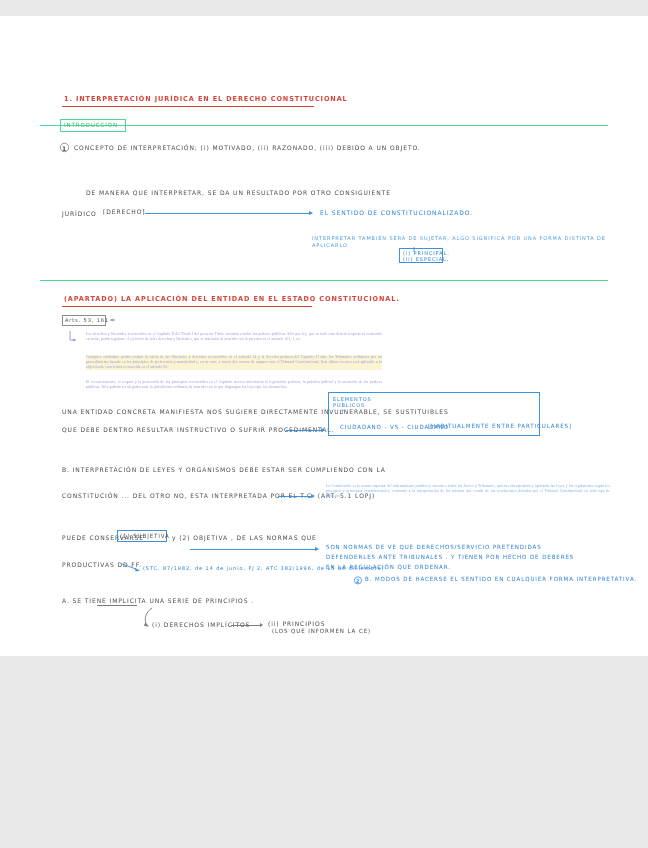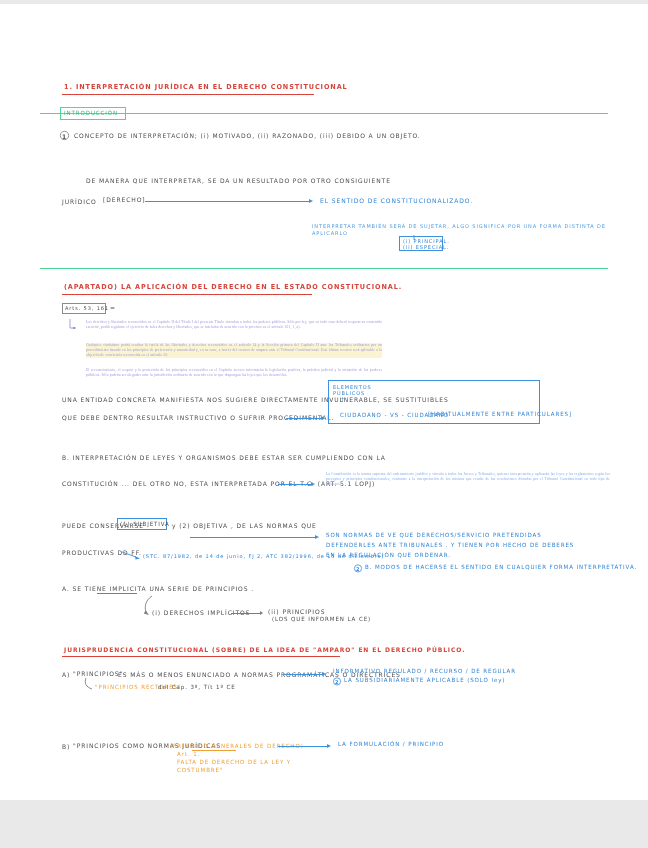--- a/index.html
+++ b/index.html
@@ -1,24 +1,24 @@
 <!DOCTYPE html>
 <html><head>
 <meta charset="utf-8">
 <title>Handwritten study notes page</title>
 <style>
   html,body{margin:0;padding:0;background:#e9e9ea;}
   body{font-family:"Liberation Sans",sans-serif;}
 
   .page{
     position:relative;
-    width:648px;height:796px;
+    width:648px;height:640px;
     background:#ffffff;
     overflow:hidden;
-    margin:4px auto;
+    margin:16px auto;
   }
 
   
   .hw{
     position:absolute;
     font-family:"DejaVu Sans",sans-serif;
     white-space:pre;
     letter-spacing:.9px;
     transform:scaleY(1.04);
     -webkit-font-smoothing:antialiased;
@@ -103,21 +103,21 @@
 
   <svg class="ov">
     <path d="M414 231 L414 236" stroke="#3d92de" stroke-width="0.9" fill="none"></path>
   </svg>
   <div class="box box-blue" style="left:399px;top:232px;width:44px;height:15px;"></div>
   <div class="hw t5 ink-blue blur" style="left:403px;top:234px;">(i) PRINCIPAL.</div>
   <div class="hw t5 ink-blue blur" style="left:403px;top:240px;">(ii) ESPECIAL.</div>
 
   <div class="rule grn-rule" style="left:40px;top:264px;width:568px;"></div>
 
-  <div class="hw t65 ink-red blur" style="left:64px;top:279px;font-weight:bold;">(APARTADO) LA APLICACIÓN DEL DERECHO EN EL ESTADO CONSTITUCIONAL.</div>
+  <div class="hw t65 ink-red blur" style="left:64px;top:279px;font-weight:bold;">(APARTADO) LA APLICACIÓN DEL ENTIDAD EN EL ESTADO CONSTITUCIONAL.</div>
   <div class="rule red-ul" style="left:62px;top:290px;width:250px;"></div>
 
   <div class="box box-dark" style="left:62px;top:299px;width:44px;height:11px;"></div>
   <div class="hw t5 ink-dark blur" style="left:65px;top:301px;">Arts. 53, 161</div>
   <div class="hw t6 ink-dark blur" style="left:110px;top:300px;">=</div>
 
   <svg class="ov">
     <path d="M70 315 L70 324 L76 324" stroke="#9a96d8" stroke-width="0.9" fill="none"></path>
     <path d="M76 324 l-3 -1.6 l0 3.2 z" fill="#9a96d8"></path>
   </svg>

